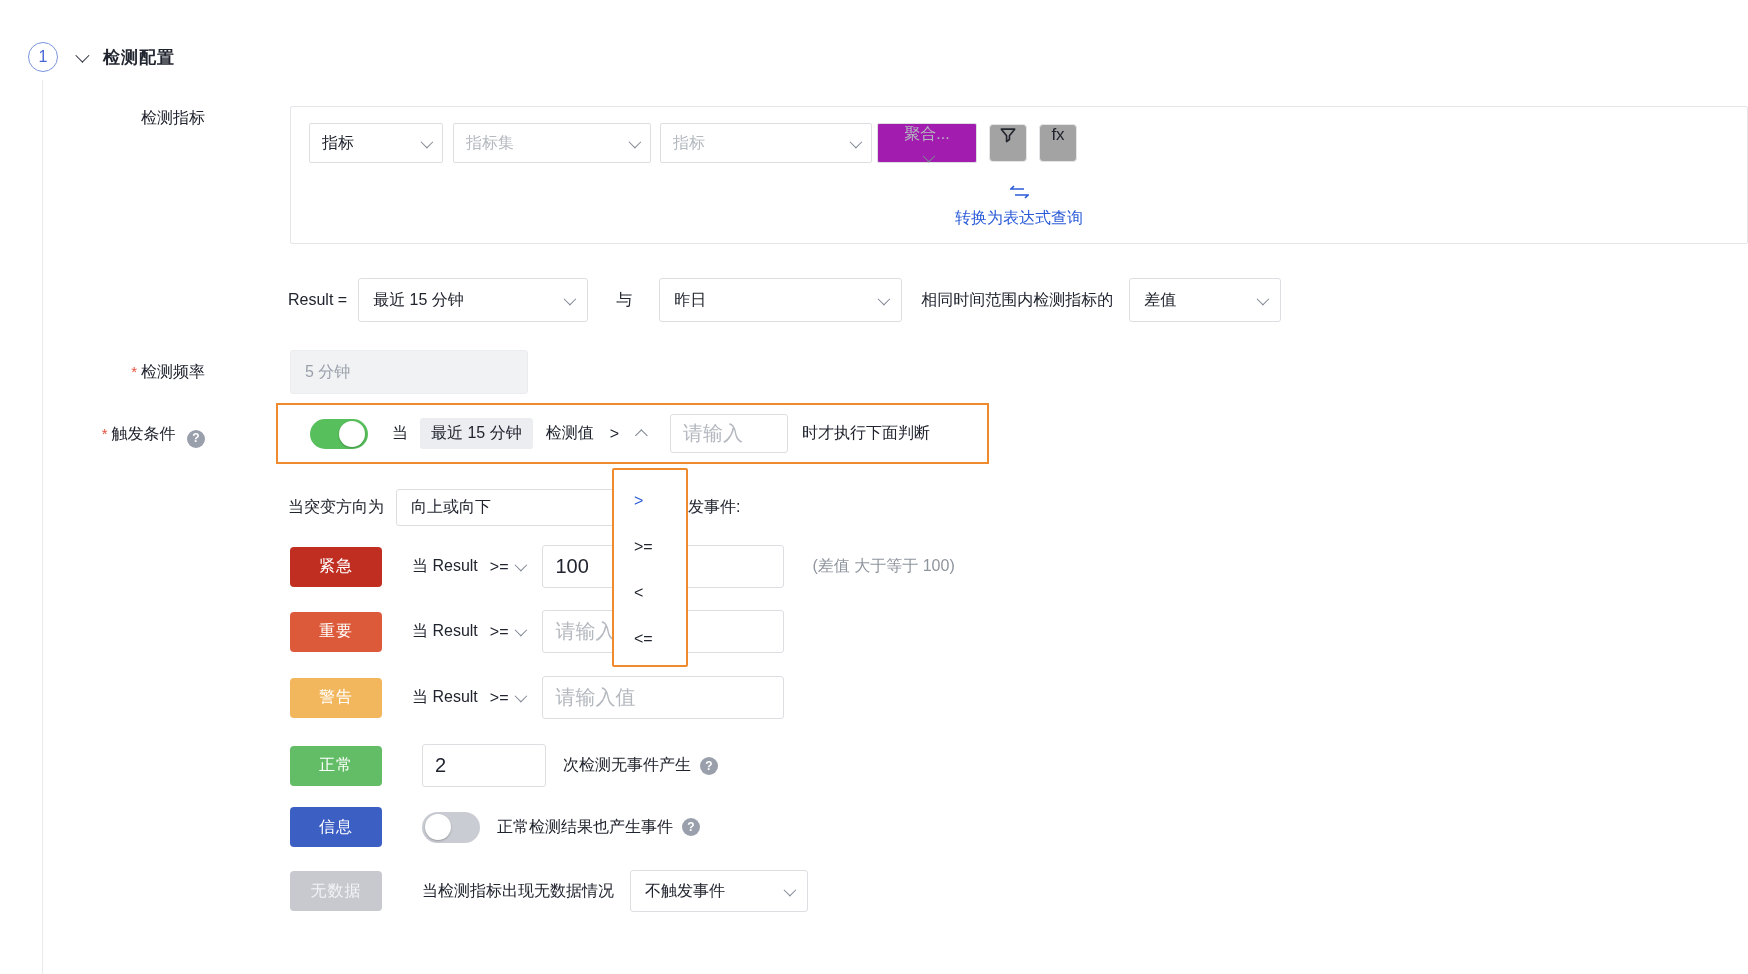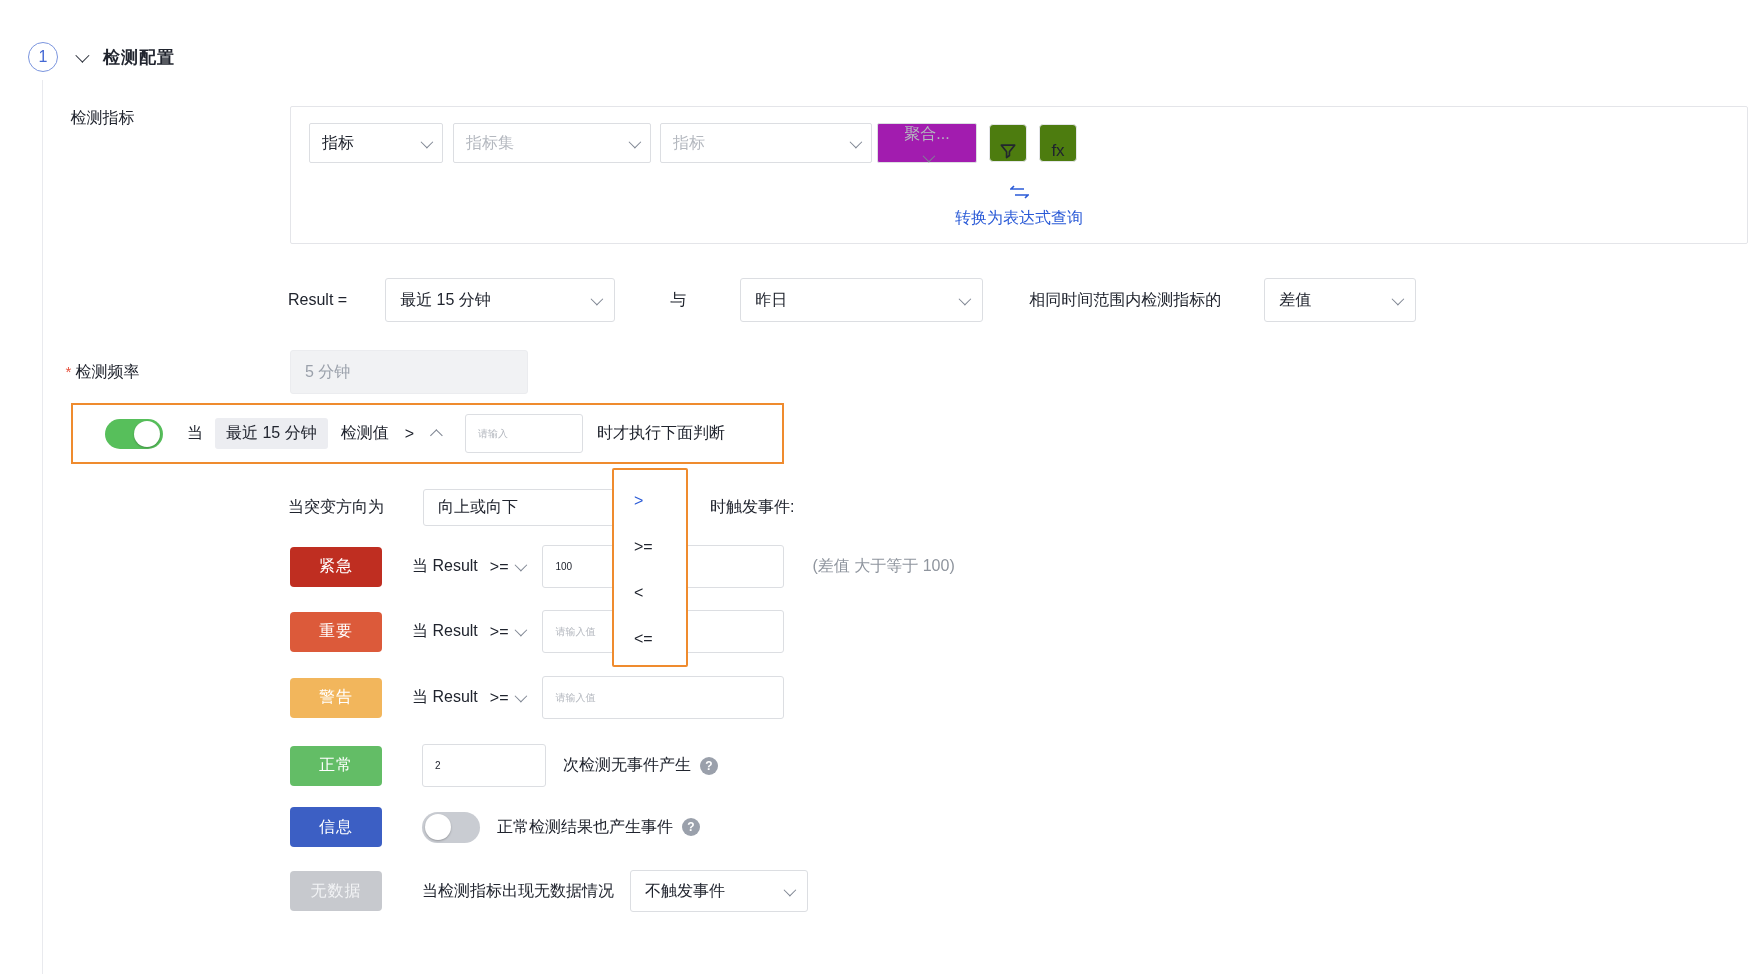--- a/index.html
+++ b/index.html
@@ -16,43 +16,43 @@
   .hdr .chev { margin-left:18px; }
   .hdr-title { font-size:17px; font-weight:bold; margin-left:17px; letter-spacing:1px; }
 
   
   .chev { display:inline-block; width:9px; height:9px; border-right:1.6px solid #7e8592;
     border-bottom:1.6px solid #7e8592; transform:rotate(45deg) translateY(-2px); }
   .chev.dark { border-color:#2a2f3a; width:10px; height:10px; }
   .chev-up { display:inline-block; width:9px; height:9px; border-right:1.6px solid #7e8592;
     border-bottom:1.6px solid #7e8592; transform:rotate(-135deg) translateY(-3px); }
   .row { display:flex; align-items:flex-start; }
-  .lbl { width:205px; text-align:center; font-size:16px; flex:none; }
+  .lbl { width:205px; text-align:right; font-size:16px; flex:none; }
   .req { color:#e5503c; margin-right:4px; font-size:15px; }
   .ctl { margin-left:85px; }
   .qicon { display:inline-flex; width:18px; height:18px; border-radius:50%; background:#9aa0ab;
     color:#fff; font-size:12px; font-weight:bold; align-items:center; justify-content:center; vertical-align:-3px; }
   .select { background:#fff; border:1px solid #dcdee2; border-radius:3px; height:44px;
     display:flex; align-items:center; justify-content:space-between; padding:0 14px; font-size:16px; }
   .select .ph, .ph { color:#b4b8bf; }
-  .tin { border:1px solid #dcdee2; border-radius:3px; height:43px; font-size:10px;
+  .tin { border:1px solid #dcdee2; border-radius:3px; height:43px; font-size:20px;
     padding:0 12px; font-family:inherit; color:#20242e; outline:none; }
   .tin::placeholder { color:#b4b8bf; }
 
   
   .metric-box { width:1490px; border:1px solid #e4e5e9; border-radius:2px; padding:16px 18px 22px 18px; height:138px; }
   .mselects { display:flex; align-items:center; }
   .msel { height:40px; border:1px solid #dcdee2; border-radius:2px; display:flex;
     align-items:center; justify-content:space-between; padding:0 12px; font-size:16px; background:#fff; }
-  .icon-btn { width:38px; height:38px; background:#4d7c0f; border:1px solid #e4e5e9; border-radius:4px;
-    display:flex; align-items:flex-end; justify-content:center; font-size:17px; color:#20242e; }
+  .icon-btn { width:38px; height:38px; background:#a3a3a3; border:1px solid #e4e5e9; border-radius:4px;
+    display:flex; align-items:flex-start; justify-content:center; font-size:17px; color:#20242e; }
   .convert { display:flex; align-items:center; gap:9px; margin-top:22px; color:#2b5bd7; font-size:16px; cursor:pointer;flex-direction:column; }
 
   
-  .inline { display:flex; align-items:center; font-size:16px;gap:27px; }
+  .inline { display:flex; align-items:center; font-size:16px; }
 
   
   .dis-input { width:238px; height:44px; background:#f1f2f4; border:1px solid #ebecef;
     border-radius:3px; display:flex; align-items:center; padding:0 14px; color:#9ba1ab; font-size:16px; }
 
   
   .trigger-box { margin-left:71px; width:713px; height:61px; border:2px solid #ef8b2e;
     display:flex; align-items:center; padding:0 18px 0 32px; gap:0; }
   .toggle { width:58px; height:30px; border-radius:16px; background:#57bf5b; position:relative; flex:none; }
   .toggle .knob { position:absolute; top:2px; width:26px; height:26px; border-radius:50%;
@@ -158,20 +158,24 @@
   <div class="row" style="margin-bottom:9px;">
     <div class="lbl" style="line-height:44px;">
       <span class="req">*</span><span>检测频率</span>
     </div>
     <div class="ctl dis-input">
       <span>5 分钟</span>
     </div>
   </div>
 
   <div class="row" style="margin-bottom:25px;">
+    <div class="lbl" style="line-height:61px;">
+      <span class="req">*</span><span>触发条件</span>
+      <span class="qicon" style="margin-left:7px;">?</span>
+    </div>
     <div class="trigger-box">
       <div class="toggle on">
           <div class="knob"></div>
         </div>
       <span style="font-size:16px; margin-left:24px;">当</span>
       <div class="tag" style="margin-left:12px;">
         <span>最近 15 分钟</span>
       </div>
       <span style="font-size:16px; margin-left:13px;">检测值</span>
       <span style="font-size:16px; margin-left:16px;">&gt;</span>

